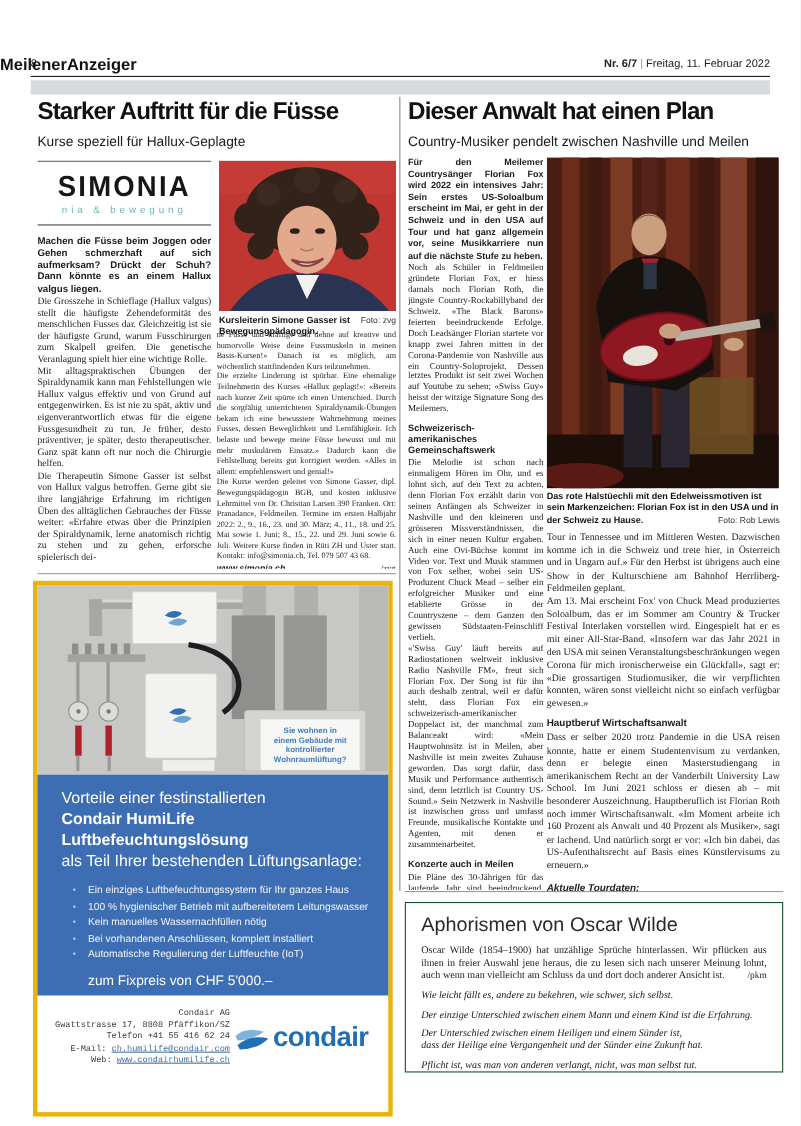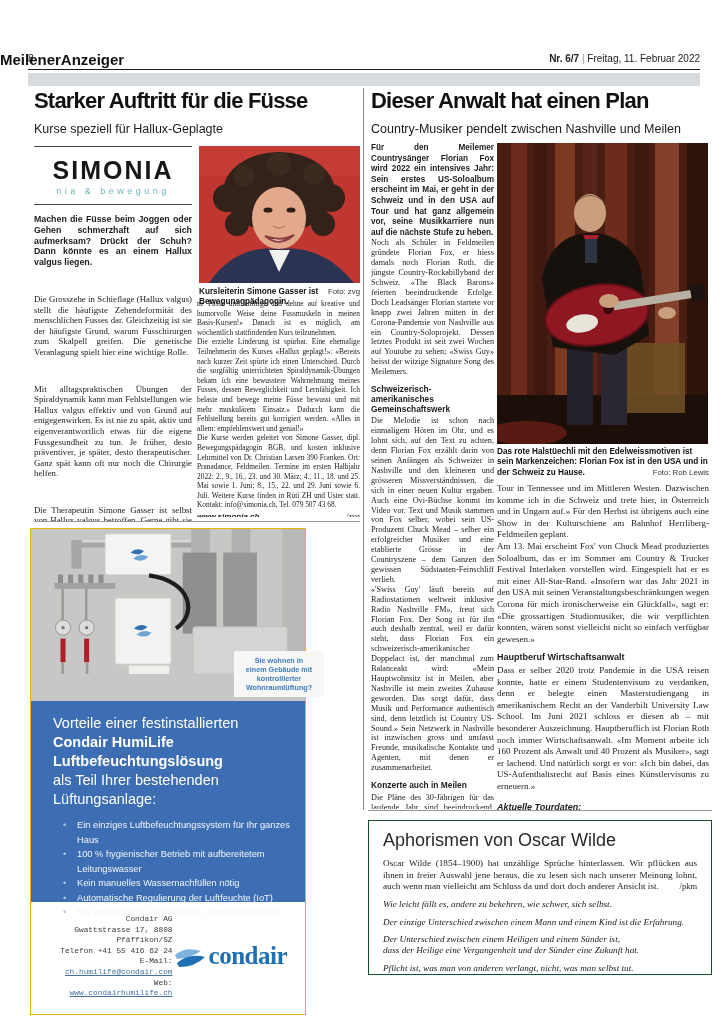--- a/index.html
+++ b/index.html
@@ -17,21 +17,21 @@
   .vdivider{width:1px;background:#8a8a8a;}
   .hrule{height:1px;background:#999;}
   
   .bp{font-size:8.8px;line-height:10.6px;text-align:justify;margin:0;}
   .lead{font-family:"Liberation Sans",sans-serif;font-weight:bold;font-size:8.8px;line-height:10.8px;text-align:justify;margin:0;}
   .sechead{font-family:"Liberation Sans",sans-serif;font-weight:bold;font-size:8.4px;line-height:9.8px;margin:8px 0 2px 0;}
   .caption{font-family:"Liberation Sans",sans-serif;font-weight:bold;font-size:8.2px;line-height:10.3px;color:#111;}
   .caption .credit{font-weight:normal;font-size:7.8px;color:#333;float:right;}
   
   #left-col1{left:34px;top:146px;width:158px;height:376px;overflow:hidden;}
-  #left-col1 .bp{font-size:8.8px;line-height:10.6px;margin-top:26px;}
+  #left-col1 .bp{font-size:8.8px;line-height:10.6px;}
   #mid-col{left:197px;top:299px;width:163px;height:218px;overflow:hidden;}
   #mid-col .bp{font-size:7.4px;line-height:9.6px;}
   #right-colA{left:371px;top:143px;width:123px;height:666px;overflow:hidden;}
   #right-colA .bp{font-size:8.2px;line-height:9.9px;}
   #right-colA .lead{font-size:8.2px;line-height:10.6px;}
   #right-colB{left:497px;top:483px;width:212px;height:327px;overflow:hidden;}
   #right-colB .bp{font-size:9px;line-height:11.6px;}
   #right-colB .sechead{font-size:9px;}
   
   .simonia{border-top:1px solid #444;border-bottom:1px solid #444;text-align:center;padding:9px 0 8px 0;margin-bottom:9px;}
@@ -39,39 +39,39 @@
   .simonia-tag{font-family:"Liberation Sans",sans-serif;font-size:9px;letter-spacing:3.5px;color:#6fb4ba;margin-top:1px;}
   .site-row{display:flex;justify-content:space-between;margin-top:2px;}
   .site-link{font-family:"Liberation Sans",sans-serif;font-weight:bold;font-style:italic;font-size:8px;}
   .slash-credit{font-size:8px;color:#222;}
   
   .tour{font-family:"Liberation Sans",sans-serif;font-weight:bold;font-style:italic;font-size:9px;line-height:11.5px;margin-top:9px;}
   
   .photo{overflow:hidden;}
   .photo svg{display:block;width:100%;height:100%;}
   
-  .ad{left:30px;top:528px;width:276px;height:487px;border:1px solid #eab308;box-sizing:border-box;background:#fff;}
+  .ad{left:30px;top:528px;width:327px;height:487px;border:4px solid #eab308;box-sizing:border-box;background:#fff;}
   .ad-photo{position:relative;width:100%;height:172px;background:#c7c7c5;}
   .ad-overlay{position:absolute;left:203px;top:122px;width:90px;height:46px;background:#f7f7f5;
       display:flex;align-items:center;justify-content:center;text-align:center;
       font-family:"Liberation Sans",sans-serif;font-weight:bold;font-size:7.2px;line-height:9.2px;
       color:#3e7dbf;white-space:pre-line;}
   .ad-banner{width:100%;height:201px;background:#3d6db3;color:#fff;box-sizing:border-box;
       padding:13px 14px 0 22px;font-family:"Liberation Sans",sans-serif;}
   .ad-t{font-size:14.5px;line-height:19px;}
   .ad-t.b{font-weight:bold;}
   .ad-bullets{margin:9px 0 0 0;padding:0;list-style:none;}
   .ad-bullets li{position:relative;padding-left:24px;font-size:9.3px;line-height:14.5px;color:#f2f6fb;}
   .ad-bullets li::before{content:"•";position:absolute;left:10px;color:#a8c6e8;}
-  .ad-price{font-size:12.5px;margin:9px 0 0 12px;}
+  .ad-price{font-size:12.5px;margin:9px 0 0 24px;}
   .ad-footer{display:flex;justify-content:space-between;align-items:center;padding:12px 18px 0 16px;}
   .ad-contact{font-family:Liberation Mono, monospace;font-size:7.8px;line-height:10.6px;color:#3a3a3a;text-align:right;}
   .ad-contact a{color:#44709f;text-decoration:underline;}
   .condair-logo{display:flex;align-items:center;}
-  .condair-word{font-family:Liberation Serif, serif;font-weight:bold;font-size:25px;color:#1e6fb4;letter-spacing:-0.5px;margin-left:2px;}
+  .condair-word{font-family:Liberation Sans, sans-serif;font-weight:bold;font-size:25px;color:#1e6fb4;letter-spacing:-0.5px;margin-left:2px;}
   
   .wilde{left:368px;top:820px;width:344px;height:155px;border:1px solid #14532d;box-sizing:border-box;
       padding:9px 14px 0 14px;background:#fff;}
   .wilde-title{font-family:"Liberation Sans",sans-serif;font-size:18px;color:#2a2a2a;}
   .wilde-intro{position:relative;font-size:9.2px;line-height:11.6px;text-align:justify;margin-top:7px;}
   .wilde-pkm{position:absolute;right:0;bottom:0;font-size:8.5px;}
   .aph{font-style:italic;font-size:9.2px;line-height:11px;margin-top:6.5px;white-space:pre-line;}
 </style>
 </head>
 <body>
@@ -185,22 +185,22 @@
 Wohnraumlüftung?</div>
     </div>
     <div class="ad-banner">
       <div class="ad-t">Vorteile einer festinstallierten</div>
       <div class="ad-t b">Condair HumiLife Luftbefeuchtungslösung</div>
       <div class="ad-t">als Teil Ihrer bestehenden Lüftungsanlage:</div>
       <ul class="ad-bullets">
         <li>Ein einziges Luftbefeuchtungssystem für Ihr ganzes Haus</li>
         <li>100 % hygienischer Betrieb mit aufbereitetem Leitungswasser</li>
         <li>Kein manuelles Wassernachfüllen nötig</li>
+        <li>Bei vorhandenen Anschlüssen, komplett installiert</li>
         <li>Automatische Regulierung der Luftfeuchte (IoT)</li>
-        <li>Bei vorhandenen Anschlüssen, komplett installiert</li>
       </ul>
       <div class="ad-price">zum Fixpreis von CHF 5'000.–</div>
     </div>
     <div class="ad-footer">
       <div class="ad-contact">
         <div>Condair AG</div>
         <div>Gwattstrasse 17, 8808 Pfäffikon/SZ</div>
         <div>Telefon +41 55 416 62 24</div>
         <div><span>E-Mail: </span><a>ch.humilife@condair.com</a></div>
         <div><span>Web: </span><a>www.condairhumilife.ch</a></div>

